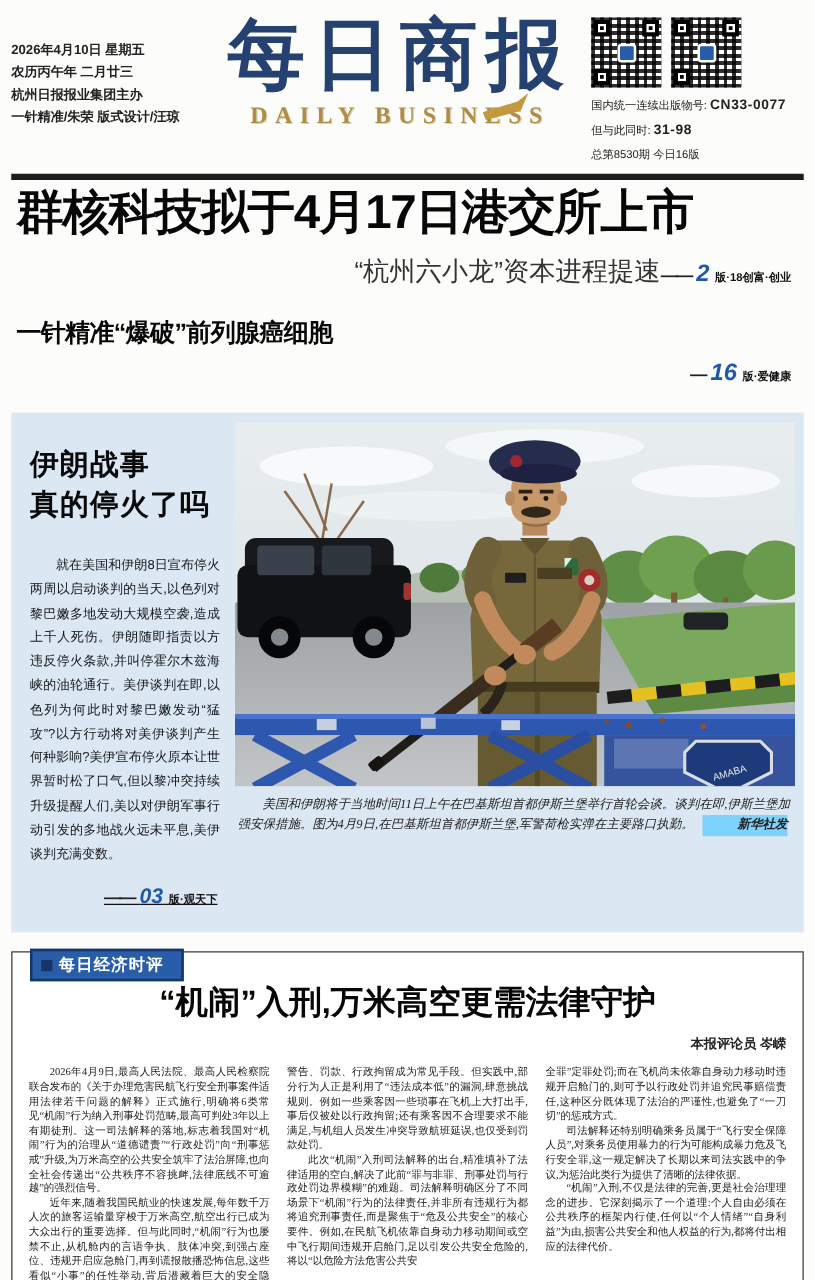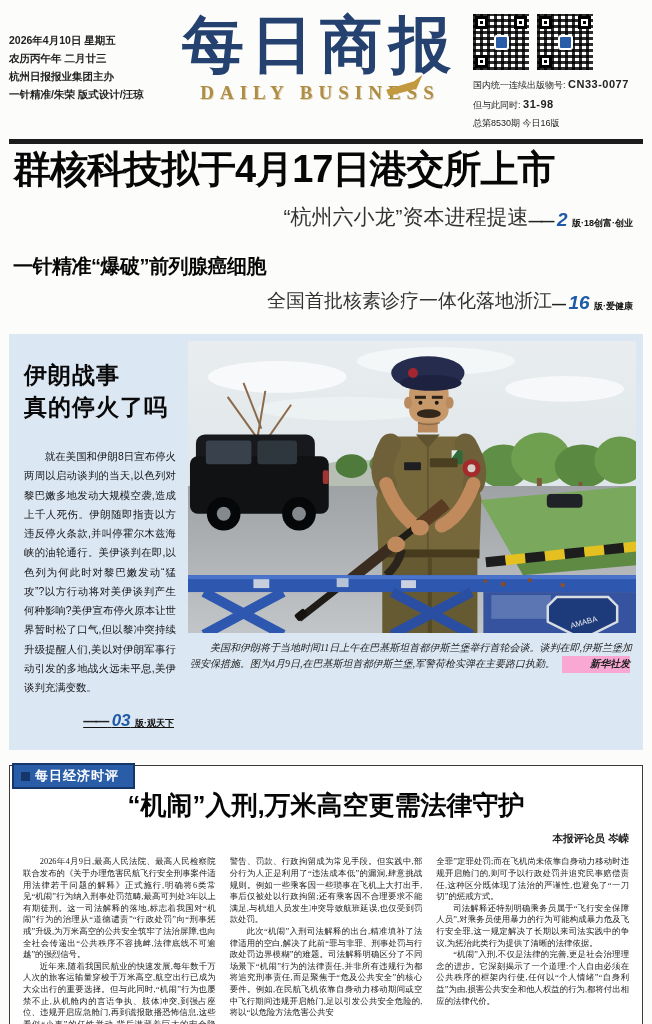--- a/index.html
+++ b/index.html
@@ -50,25 +50,25 @@
   .side-title { font-size:23px; font-weight:900; line-height:1.4; color:#0a0a0a; letter-spacing:1px; }
   .side-body { margin-top:24px; font-size:10.4px; line-height:1.85; text-align:justify; text-indent:2em; color:#15151a; }
   .side-ref { margin-top:auto; text-align:right; padding:14px 2px 6px 0;text-decoration:underline; }
   .side-ref .num { font-size:17px; }
   .photo-col { flex:1; display:flex; flex-direction:column; }
   .photo-frame { height:292px; background:#cfd8dd; overflow:hidden; }
   .photo-frame svg { display:block; width:100%; height:100%; }
   .caption { position:relative; margin-top:7px; padding:0 4px 2px 2px;
     font-family:"Liberation Serif", serif; font-style:italic; font-size:10px; line-height:1.65;
     text-align:justify; text-indent:2em; color:#222; }
-  .credit { position:absolute; right:6px; bottom:2px; font-weight:bold; font-style:italic; font-size:10px; background:#f9a8d4; padding-left:8px; }
+  .credit { position:absolute; right:6px; bottom:2px; font-weight:bold; font-style:italic; font-size:10px; background:#7dd3fc; padding-left:8px; }
 
   
   .commentary { margin-top:15px; position:relative; }
-  .comment-label { position:absolute; top:-2px; left:3px; z-index:2; display:inline-flex; align-items:center; gap:5px;
+  .comment-label { position:absolute; top:-2px; left:15px; z-index:2; display:inline-flex; align-items:center; gap:5px;
     background:#2a5da8; border:2px solid #16366b; color:#fff; font-weight:bold; font-size:13px;
     padding:2px 14px 2px 7px; letter-spacing:1px; }
   .comment-label .sq { width:9px; height:9px; background:#16366b; }
   .comment-box { border:1.5px solid #3a3a3a; margin-top:11px; padding:22px 13px 9px; background:#fff; }
   .comment-title { text-align:center; font-size:26px; font-weight:900; color:#060606; letter-spacing:0; }
   .comment-byline { text-align:right; font-size:10.5px; font-weight:bold; margin:9px 0 10px; color:#222; }
   .cols { display:flex; gap:14px; }
   .col { flex:1; font-family:"Liberation Serif", serif; font-size:8.4px; line-height:1.38; text-align:justify; color:#1a1a1a; }
   .col p { text-indent:2em; margin:0; }
   .col p.cont { text-indent:0; }
@@ -126,21 +126,20 @@
         <span class="dash">——</span>
         <span class="num">2</span>
         <span class="sec">版·18创富·创业</span>
       </div>
     </div>
   </div>
 
   <div class="story2">
     <div class="headline">一针精准“爆破”前列腺癌细胞</div>
     <div class="subrow">
-      <div class="subhead2">全国首批核素诊疗一体化落地浙江</div>
       <div class="pageref">
         <span class="dash">—</span>
         <span class="num">16</span>
         <span class="sec">版·爱健康</span>
       </div>
     </div>
   </div>
 
   <div class="photo-section">
     <div class="side">

